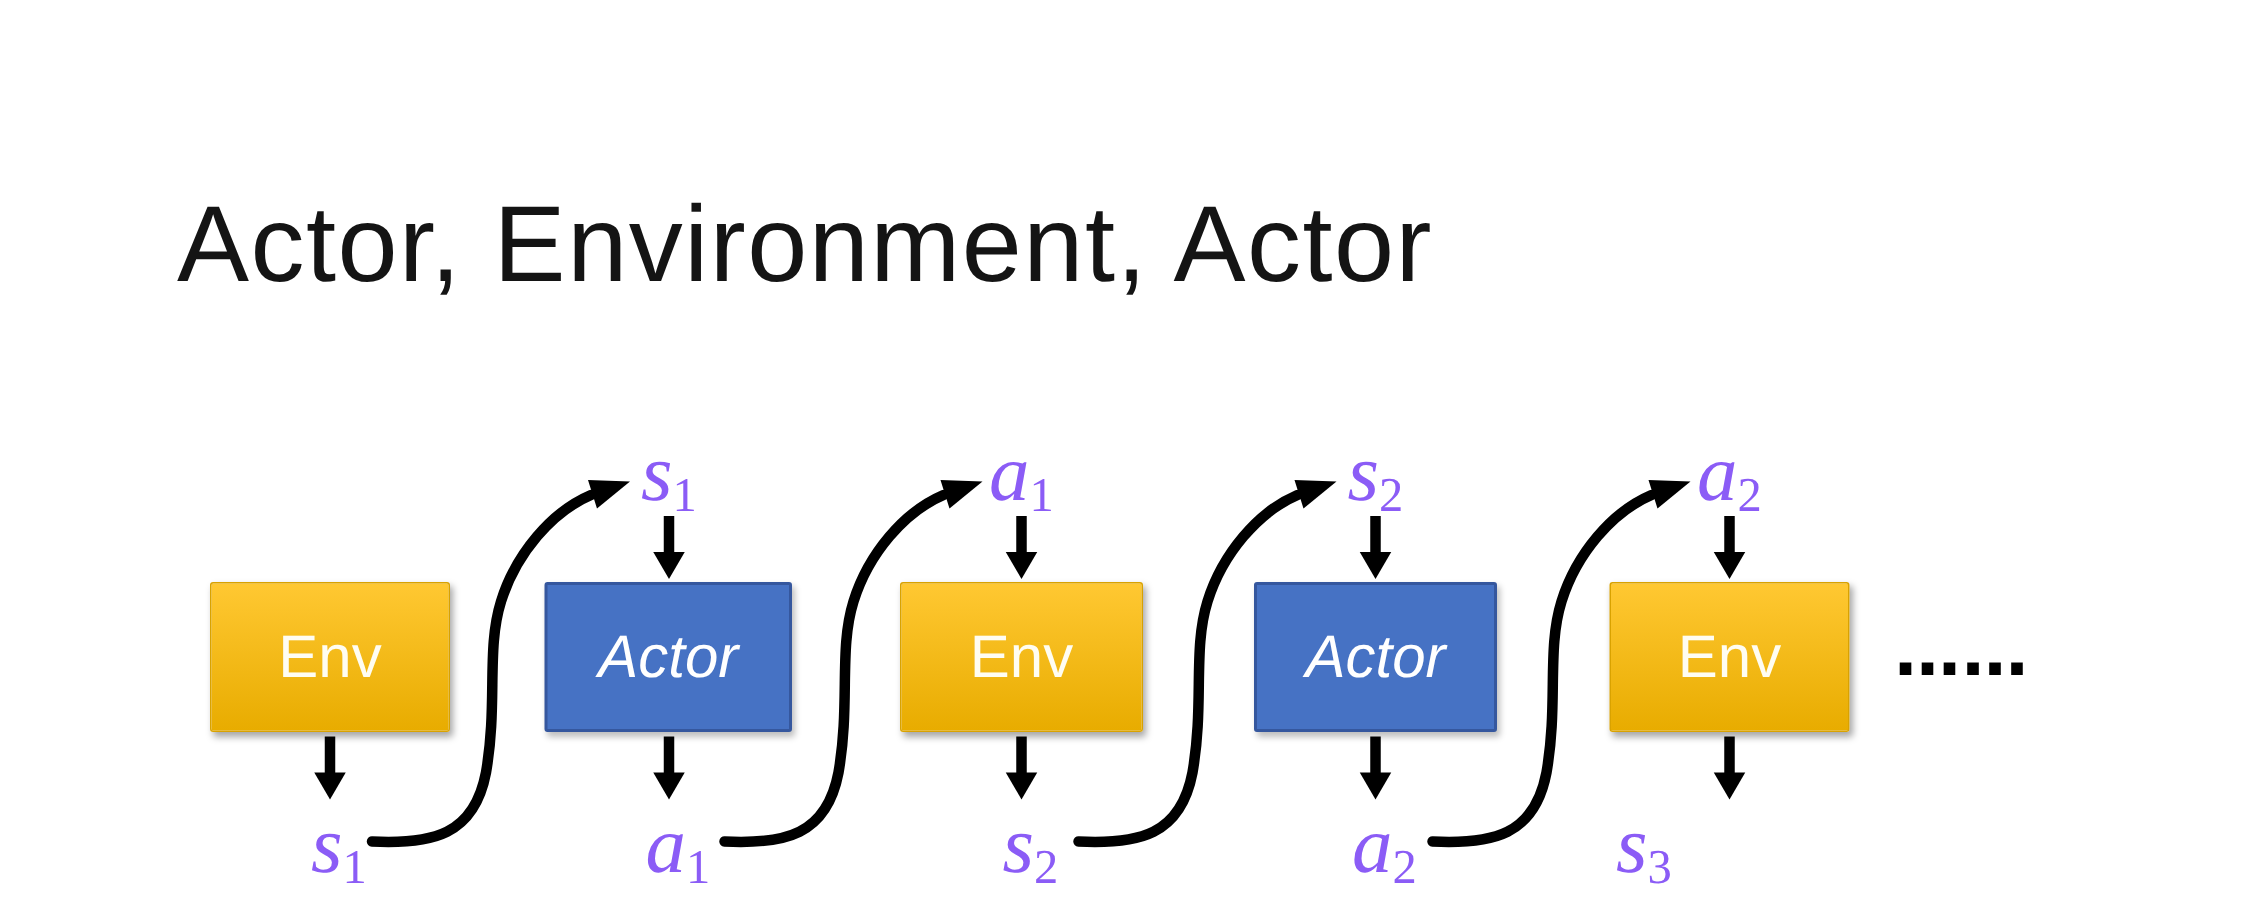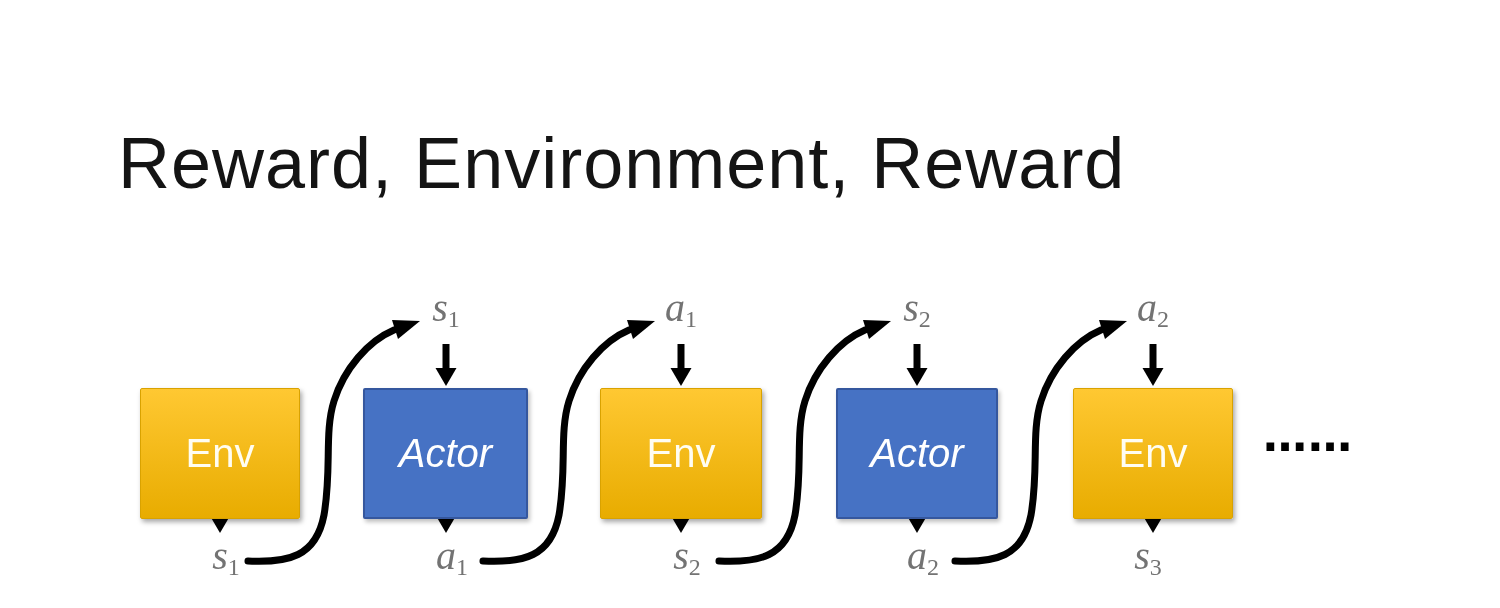--- a/index.html
+++ b/index.html
@@ -22,21 +22,21 @@
     font-size: 72px;
     font-weight: 300;
     letter-spacing: 1px;
     color: #141414;
     white-space: nowrap;
   }
   
   .node {
     position: absolute;
     top: 388px;
-    height: 131px;
+    height: 100px;
     display: flex;
     align-items: center;
     justify-content: center;
     font-size: 40px;
     border-radius: 2px;
     box-sizing: border-box;
   }
   .node.env {
     background: linear-gradient(180deg, var(--color-env-top, #FFC832) 0%, var(--color-env-bottom, #E8AC00) 100%);
     border: 1px solid var(--color-env-border, #D9A200);
@@ -48,22 +48,22 @@
     border: 2px solid var(--color-actor-border, #35579E);
     color: #ffffff;
     box-shadow: 2px 3px 4px rgba(0,0,0,0.25);
     font-style: italic;
   }
   
   .mlabel {
     position: absolute;
     transform: translateX(-50%);
     font-family: "Liberation Serif", serif;
-    font-size: 40px;
-    color: #737373;
+    font-size: 54px;
+    color: #8b5cf6;
     line-height: 1;
     white-space: nowrap;
   }
   .mlabel i {
     font-style: italic;
     font-weight: 400;
   }
   .mlabel sub {
     font-style: normal;
     font-size: 0.60em;
@@ -95,21 +95,21 @@
     height: 608px;
     color: var(--color-arrow, #000000);
     pointer-events: none;
   }
 </style>
 </head>
 <body>
 
 <div class="slide">
 
-  <div class="slide-title">Reward, Environment, Reward</div>
+  <div class="slide-title">Actor, Environment, Actor</div>
 
   <svg class="arrow-layer" viewBox="0 0 1500 608" xmlns="http://www.w3.org/2000/svg" aria-hidden="true">
     <defs>
       <g id="scurve">
         <path d="M 2 244 C 42 246, 70 240, 78 198 C 86 152, 78 116, 88 84 C 98 52, 122 24, 148 13" fill="none" stroke="currentColor" stroke-width="7" stroke-linecap="round" stroke-linejoin="round"></path>
         <polygon points="174,4 152,22 146,3" fill="currentColor"></polygon>
       </g>
       <g id="varrow">
         <line x1="0" y1="0" x2="0" y2="26" stroke="currentColor" stroke-width="7"></line>
         <polygon points="-10.5,24 10.5,24 0,42" fill="currentColor"></polygon>
@@ -141,17 +141,17 @@
 
   <div class="mlabel top" style="left:446px;"><i>s</i><sub>1</sub></div>
   <div class="mlabel top" style="left:681px;"><i>a</i><sub>1</sub></div>
   <div class="mlabel top" style="left:917px;"><i>s</i><sub>2</sub></div>
   <div class="mlabel top" style="left:1153px;"><i>a</i><sub>2</sub></div>
 
   <div class="mlabel bottom" style="left:226px;"><i>s</i><sub>1</sub></div>
   <div class="mlabel bottom" style="left:452px;"><i>a</i><sub>1</sub></div>
   <div class="mlabel bottom" style="left:687px;"><i>s</i><sub>2</sub></div>
   <div class="mlabel bottom" style="left:923px;"><i>a</i><sub>2</sub></div>
-  <div class="mlabel bottom" style="left:1148px;"><i>s</i><sub>3</sub></div>
+  <div class="mlabel bottom" style="left:1096px;"><i>s</i><sub>3</sub></div>
 
   <div class="ellipsis">……</div>
 
 </div>
 
 </body></html>

